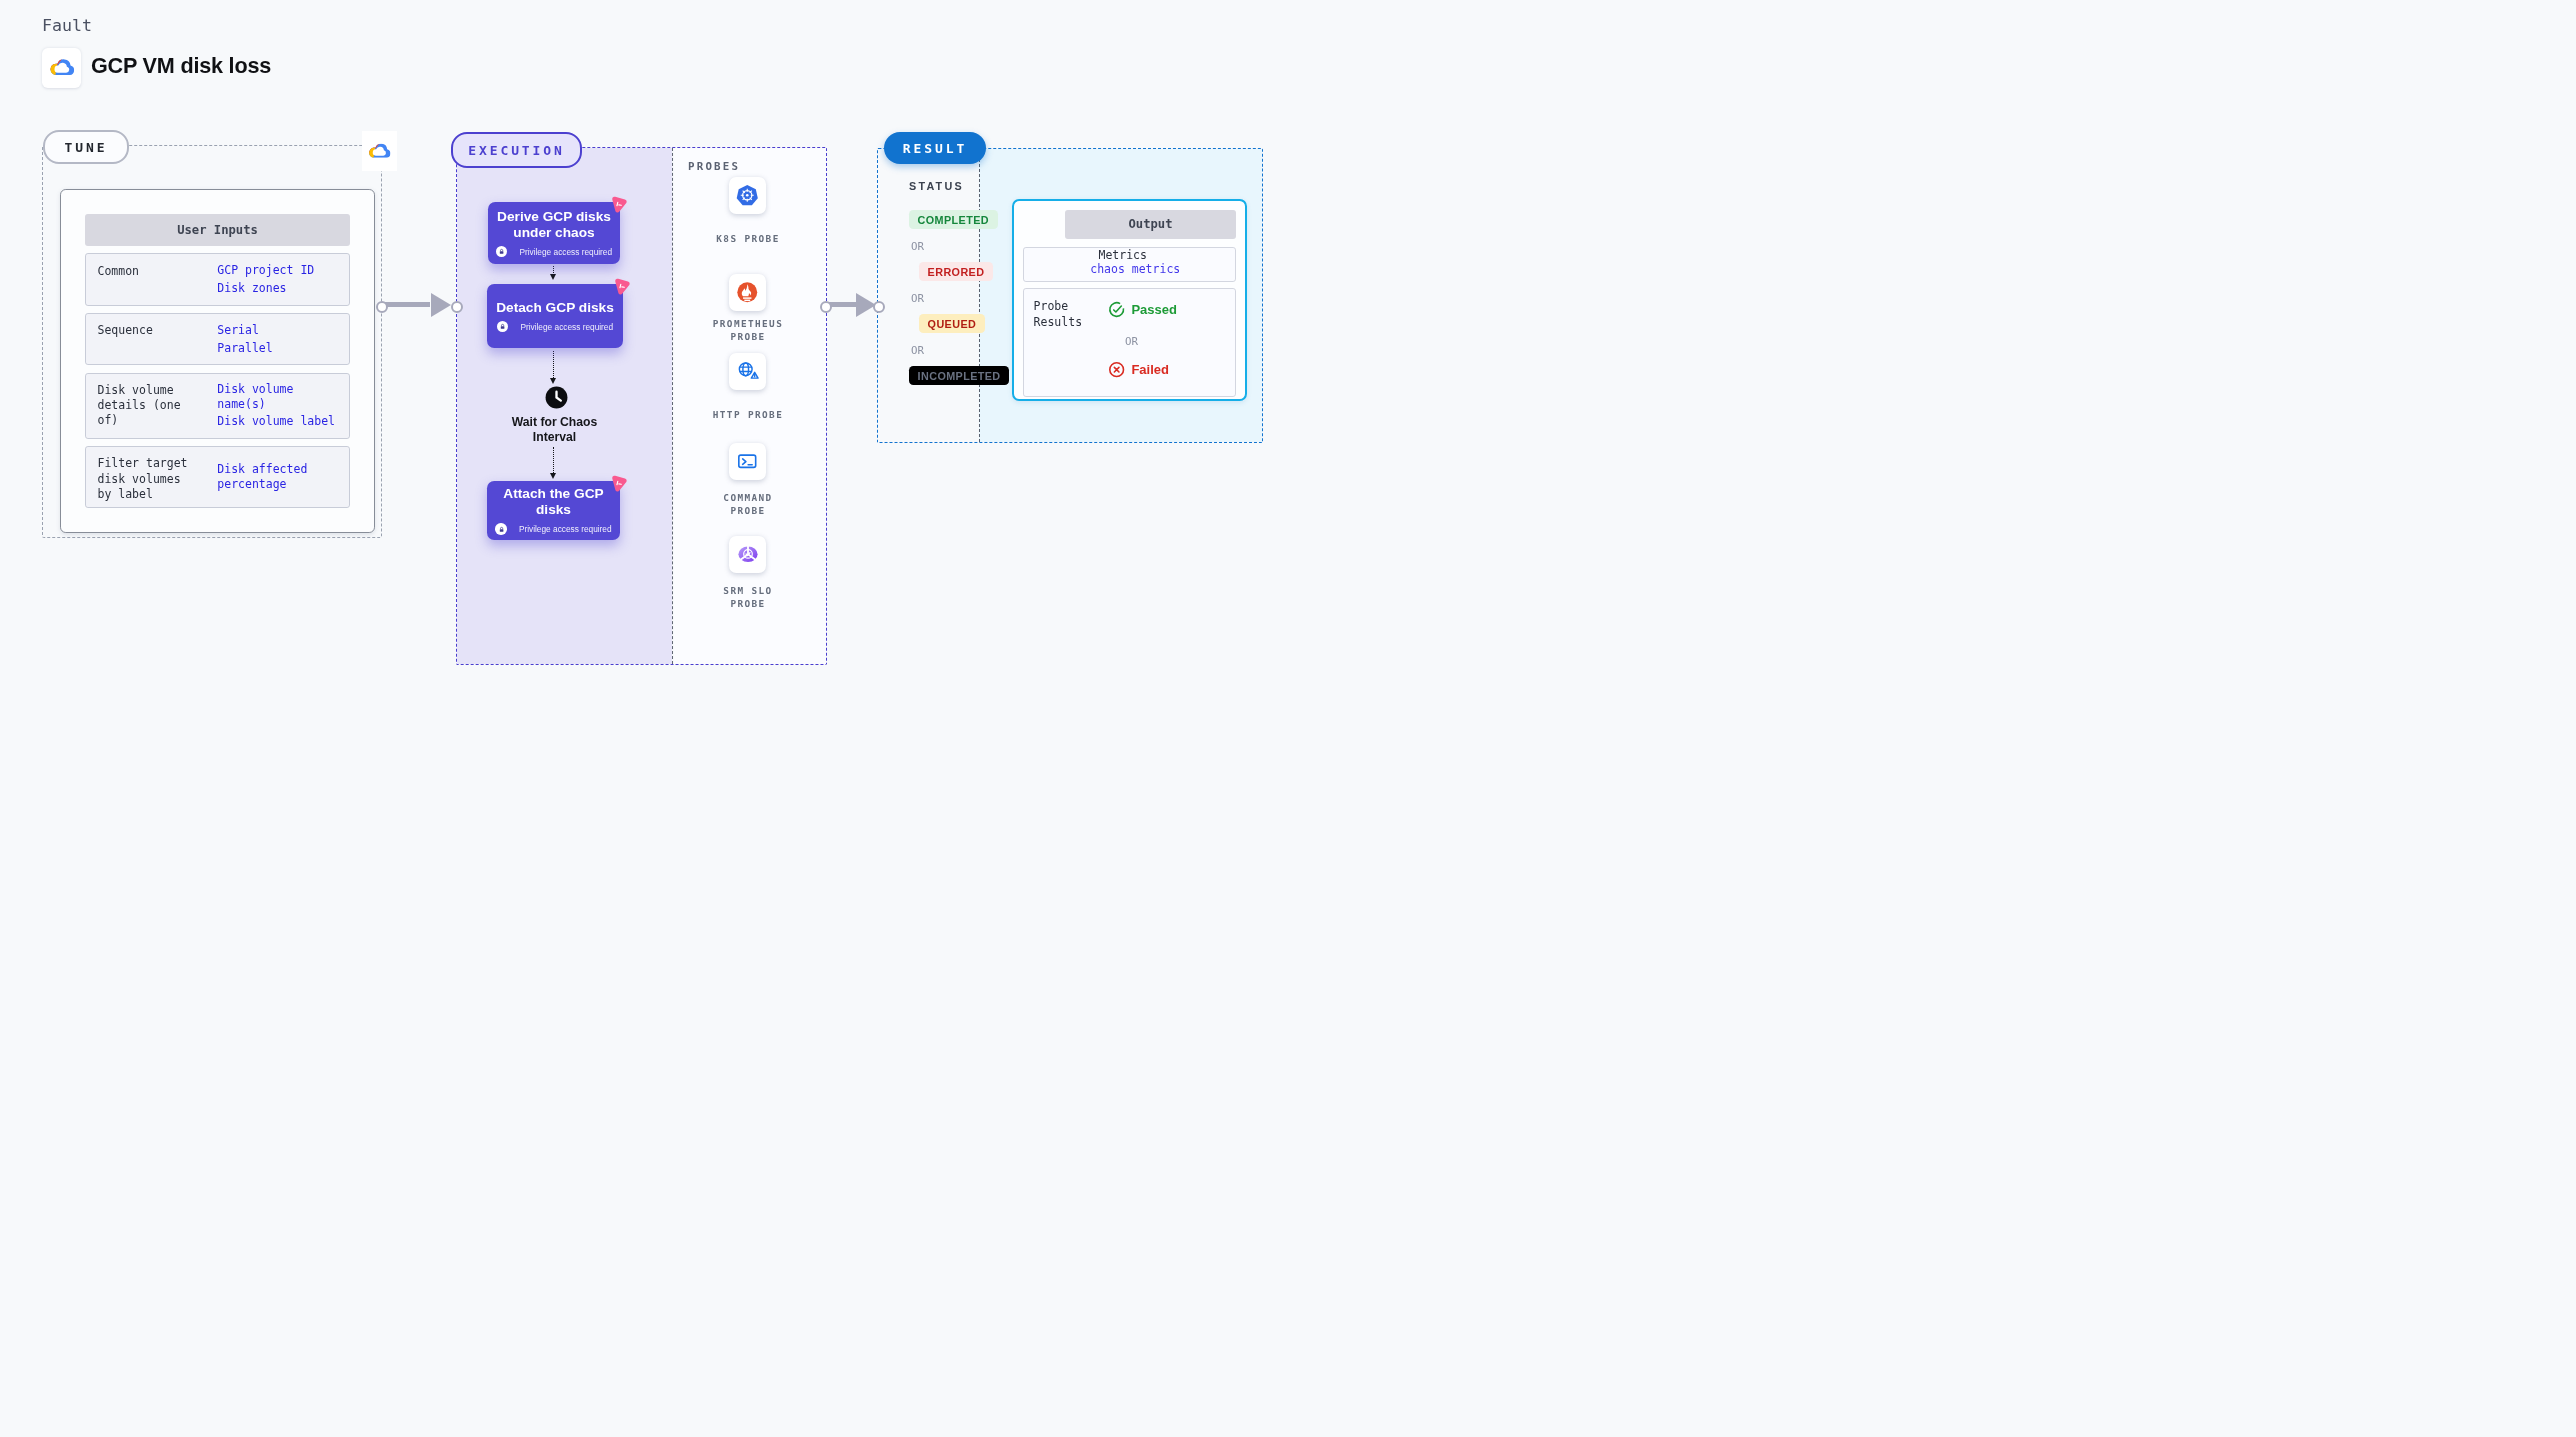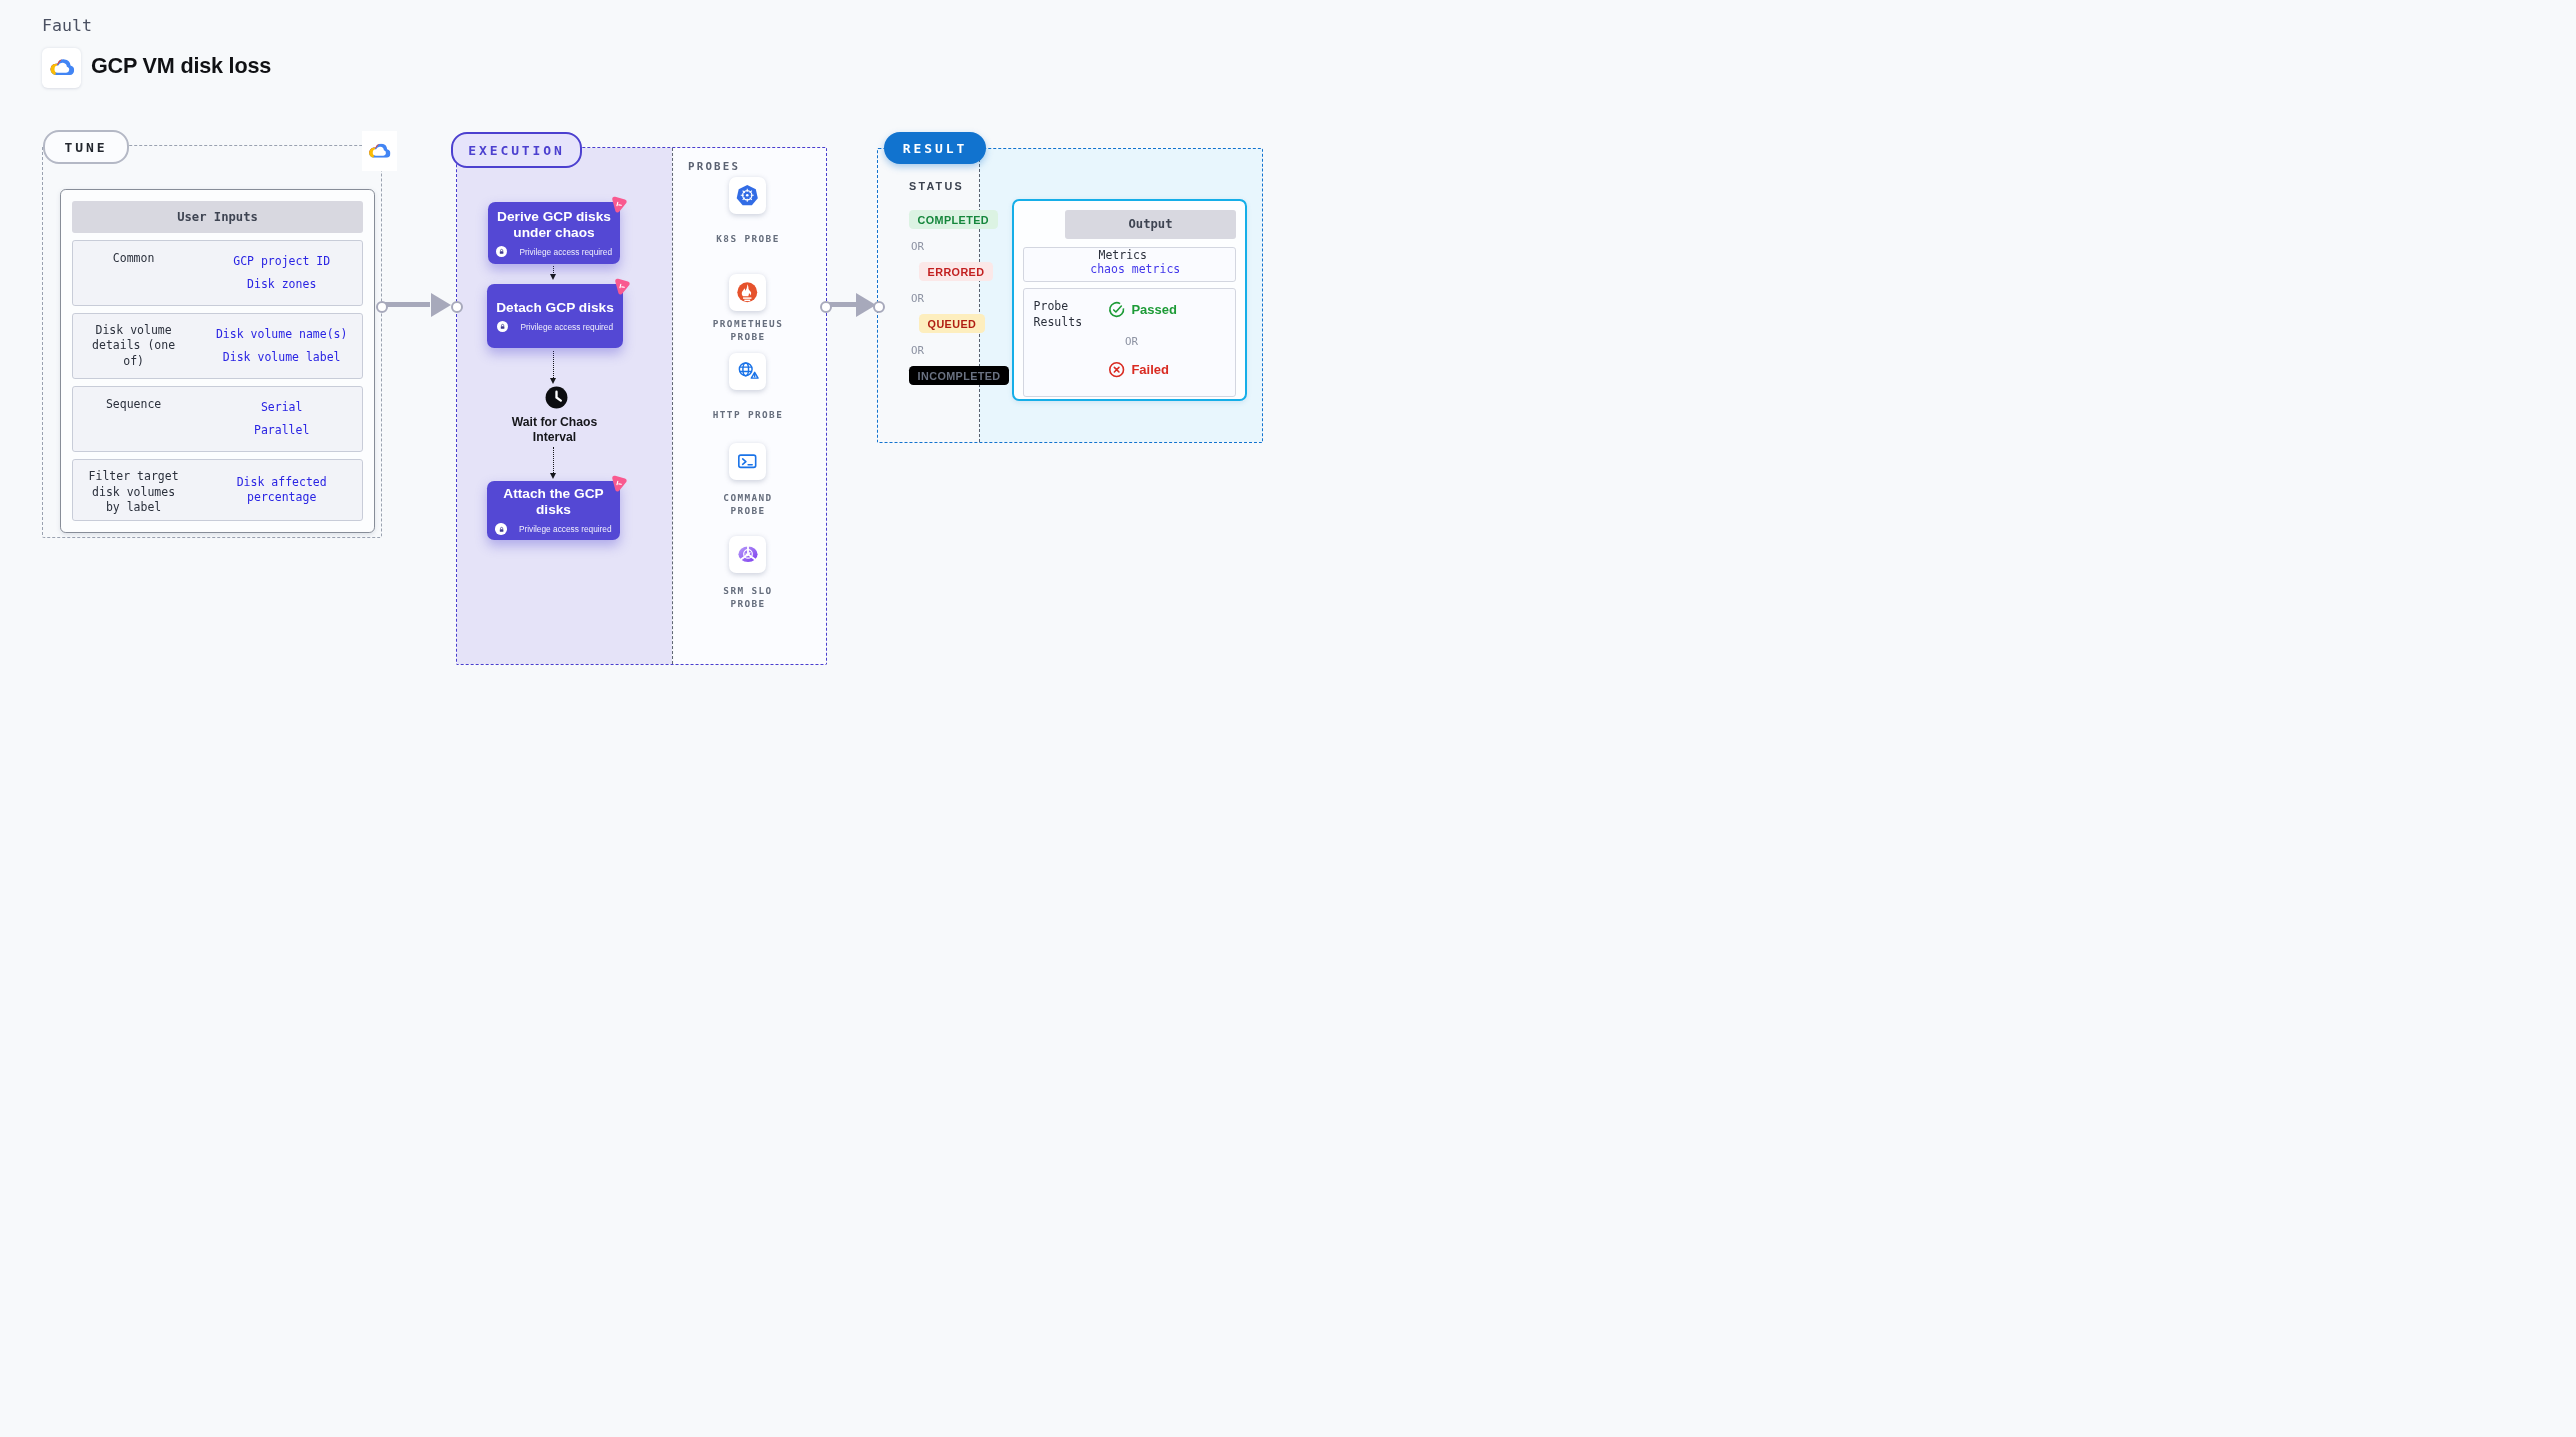--- a/index.html
+++ b/index.html
@@ -56,21 +56,21 @@
                font-size:9.4px;font-weight:bold;letter-spacing:1.4px;color:#666e7d;line-height:1.35;z-index:3;}
   .c-k8s-card{left:729px;top:177px;} .c-k8s-label{left:683px;top:233px;}
   .c-prom-card{left:729px;top:274px;} .c-prom-label{left:683px;top:318px;}
   .c-http-card{left:729px;top:353px;} .c-http-label{left:683px;top:409px;}
   .c-cmd-card{left:729px;top:443px;} .c-cmd-label{left:683px;top:492px;}
   .c-srm-card{left:729px;top:536px;} .c-srm-label{left:683px;top:585px;}
 
   
   .c-ui-card{left:60px;top:189px;width:315px;height:344px;background:#fcfdfe;border:1.4px solid #878d98;
              border-radius:5.8px;box-shadow:0 1.4px 4.3px rgba(90,100,130,.15);
-             display:flex;flex-direction:column;gap:7.2px;padding:11px;box-sizing:border-box;text-align:center;}
+             display:flex;flex-direction:column;gap:7.2px;padding:24px;box-sizing:border-box;}
   .ui-header{height:32px;min-height:32px;background:#d8d8e0;border-radius:2.9px;display:flex;align-items:center;
              justify-content:center;font-family:"DejaVu Sans Mono",monospace;font-size:12.2px;color:#3e4452;font-weight:bold;}
   .ui-row{background:#f2f3f8;border:0.7px solid #c8ccd8;border-radius:2.9px;display:flex;}
   .ui-row-label{width:114px;min-width:114px;padding:9.4px 4.3px 9.4px 11.5px;font-family:"DejaVu Sans Mono",monospace;
                 font-size:11.5px;color:#2b303c;line-height:1.32;box-sizing:border-box;}
   .ui-row-values{flex:1;display:flex;flex-direction:column;justify-content:space-evenly;padding:5.8px 2.9px 5.8px 17.3px;}
   .ui-value{font-family:"DejaVu Sans Mono",monospace;font-size:11.5px;color:#2a24e3;line-height:1.3;}
   .r1{height:69px;} .r2{height:66px;} .r3{height:69px;} .r4{height:60px;}
 
   
@@ -157,32 +157,32 @@
 
   <div class="abs c-ui-card">
     <div class="ui-header">User Inputs</div>
     <div class="ui-row r1">
       <div class="ui-row-label">Common</div>
       <div class="ui-row-values">
         <div class="ui-value">GCP project ID</div>
         <div class="ui-value">Disk zones</div>
       </div>
     </div>
+    <div class="ui-row r3">
+      <div class="ui-row-label">Sequence</div>
+      <div class="ui-row-values">
+        <div class="ui-value">Serial</div>
+        <div class="ui-value">Parallel</div>
+      </div>
+    </div>
     <div class="ui-row r2">
       <div class="ui-row-label">Disk volume details (one of)</div>
       <div class="ui-row-values">
         <div class="ui-value">Disk volume name(s)</div>
         <div class="ui-value">Disk volume label</div>
-      </div>
-    </div>
-    <div class="ui-row r3">
-      <div class="ui-row-label">Sequence</div>
-      <div class="ui-row-values">
-        <div class="ui-value">Serial</div>
-        <div class="ui-value">Parallel</div>
       </div>
     </div>
     <div class="ui-row r4">
       <div class="ui-row-label">Filter target disk volumes by label</div>
       <div class="ui-row-values">
         <div class="ui-value">Disk affected percentage</div>
       </div>
     </div>
   </div>
 

